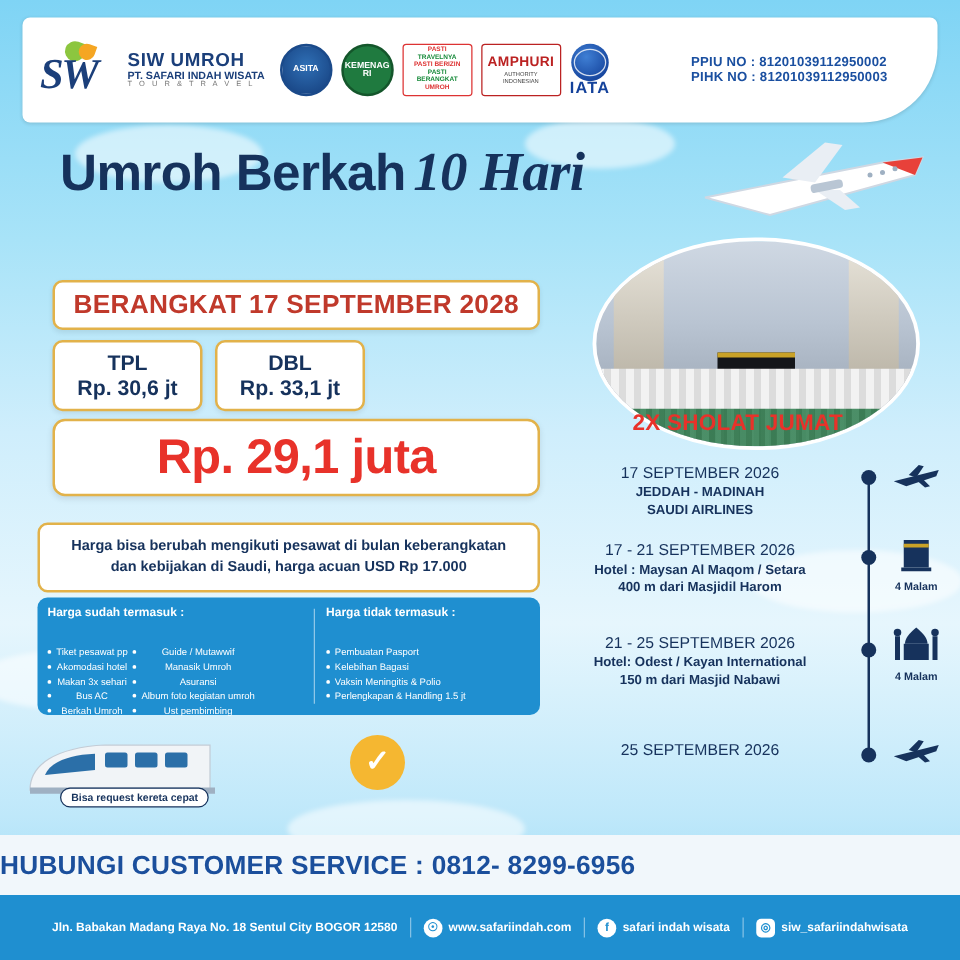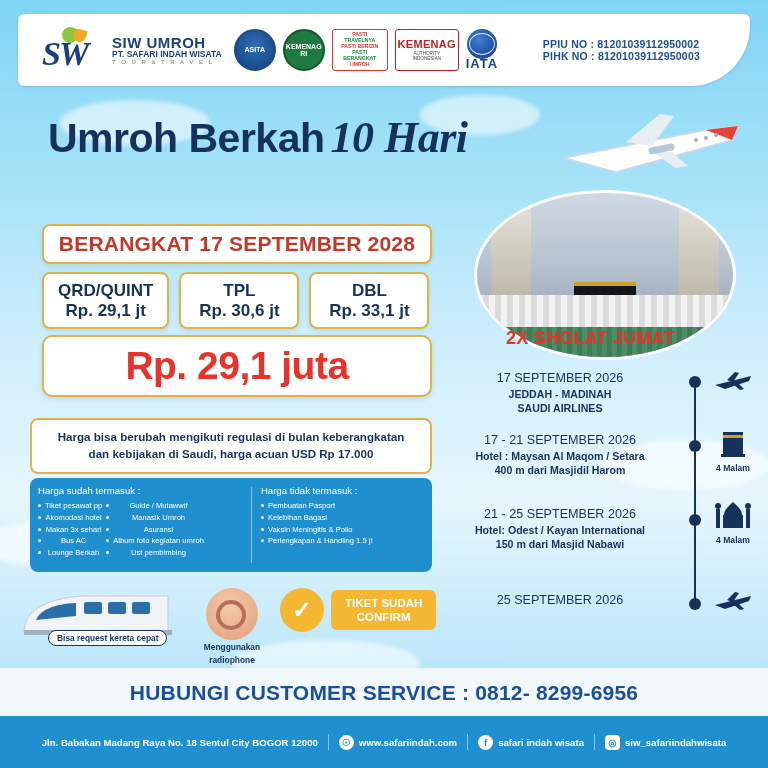--- a/index.html
+++ b/index.html
@@ -19,26 +19,26 @@
     position: absolute;
     background: rgba(255,255,255,0.55);
     border-radius: 50%;
     filter: blur(2px);
   }
 
   
   .header-bar {
     position: absolute;
     left: 18px; top: 14px;
-    width: 732px; height: 72px;
+    width: 732px; height: 84px;
     background: #ffffff;
     border-radius: 6px 6px 60px 6px;
     display: flex;
     align-items: center;
-    padding: 0 24px;
+    padding: 0 14px;
     box-shadow: 0 1px 3px rgba(0,0,0,0.12);
   }
   .logo-siw { display: flex; align-items: center; gap: 6px; }
   .logo-mark { position: relative; width: 64px; height: 46px; }
   .logo-leaf {
     position: absolute; left: 20px; top: 0;
     width: 16px; height: 16px;
     background: #8cc63f;
     border-radius: 50% 0 50% 50%;
     transform: rotate(20deg);
@@ -153,21 +153,21 @@
 
   
   .inc-wrap {
     position: absolute; left: 30px; top: 478px;
     width: 402px; height: 94px;
     background: #1f8fd0; border-radius: 8px;
     display: flex; padding: 7px 8px; gap: 6px;
   }
   .inc-col { flex: 1.25; }
   .exc-col { flex: 1; }
-  .inc-title { font-size: 9.6px; font-weight: normal; color: #fff; margin-bottom: 4px; }
+  .inc-title { font-size: 9.6px; font-weight: bold; color: #fff; margin-bottom: 20px; }
   .inc-lists { display: flex; gap: 4px; text-align: center; }
   .inc-list { list-style: none; }
   .inc-list li {
     font-size: 7.6px; color: #fff; line-height: 1.55;
     position: relative; padding-left: 7px; white-space: nowrap;
   }
   .inc-list li:before {
     content: ""; position: absolute; left: 0; top: 4px;
     width: 3px; height: 3px; border-radius: 50%; background: #fff;
   }
@@ -257,21 +257,21 @@
   .check-mark { color: #fff; font-size: 24px; font-weight: bold; line-height: 1; }
   .confirm-box {
     background: #f5b731; border-radius: 6px; padding: 6px 14px;
     text-align: center; color: #fff; font-size: 11.5px; font-weight: bold; line-height: 1.25;
   }
 
   
   .cs-bar {
     position: absolute; left: 0; right: 0; top: 668px; height: 50px;
     background: #f1f7fb;
-    display: flex; align-items: center; justify-content: center;
+    display: flex; align-items: center; justify-content: flex-start;
   }
   .cs-bar span { font-size: 21px; font-weight: bold; color: #1b4f9c; letter-spacing: .2px; }
   .footer {
     position: absolute; left: 0; right: 0; top: 716px; height: 52px;
     background: #1f8fd0;
     display: flex; align-items: center; justify-content: center; gap: 10px;
     padding: 0 18px;
   }
   .f-item { display: flex; align-items: center; gap: 5px; }
   .f-text { font-size: 9.6px; color: #fff; font-weight: bold; white-space: nowrap; }
@@ -318,21 +318,21 @@
         <span>KEMENAG RI</span>
       </div>
       <div class="badge-rect badge-pasti">
         <span class="p-red">PASTI</span>
         <span class="p-green">TRAVELNYA</span>
         <span class="p-red">PASTI BERIZIN</span>
         <span class="p-green">PASTI BERANGKAT</span>
         <span class="p-red">UMROH</span>
       </div>
       <div class="badge-rect badge-amphuri">
-        <span class="a-big">KEMENAG</span>
+        <span class="a-big">AMPHURI</span>
         <span class="a-sm">AUTHORITY INDONESIAN</span>
       </div>
       <div class="badge-iata">
         <div class="iata-globe"></div>
         <div class="iata-word">IATA</div>
       </div>
     </div>
 
     <div class="ppiu-block">
       <div class="ppiu-line">PPIU NO : 81201039112950002</div>
@@ -343,52 +343,48 @@
   <div class="title-1">
     <span>Umroh Berkah</span><span class="script">10 Hari</span>
   </div>
 
   <div class="depart-pill">
     <span>BERANGKAT 17 SEPTEMBER 2028</span>
   </div>
 
   <div class="chips">
     <div class="chip">
-      <div class="c-type">QRD/QUINT</div>
-      <div class="c-price">Rp. 29,1 jt</div>
-    </div>
-    <div class="chip">
       <div class="c-type">TPL</div>
       <div class="c-price">Rp. 30,6 jt</div>
     </div>
     <div class="chip">
       <div class="c-type">DBL</div>
       <div class="c-price">Rp. 33,1 jt</div>
     </div>
   </div>
 
   <div class="bigprice">
     <span>Rp. 29,1 juta</span>
   </div>
 
   <div class="notebox">
-    <div>Harga bisa berubah mengikuti regulasi di bulan keberangkatan</div>
+    <div>Harga bisa berubah mengikuti pesawat di bulan keberangkatan</div>
     <div>dan kebijakan di Saudi, harga acuan USD Rp 17.000</div>
   </div>
 
   <div class="inc-wrap">
     <div class="inc-col">
       <div class="inc-title">Harga sudah termasuk :</div>
       <div class="inc-lists">
         <ul class="inc-list">
           <li>Tiket pesawat pp</li>
           <li>Akomodasi hotel</li>
           <li>Makan 3x sehari</li>
           <li>Bus AC</li>
-          <li>Lounge Berkah</li>
+          <li>Berkah Umroh</li>
         </ul>
         <ul class="inc-list">
           <li>Guide / Mutawwif</li>
           <li>Manasik Umroh</li>
           <li>Asuransi</li>
           <li style="white-space:normal;">Album foto kegiatan umroh</li>
           <li>Ust pembimbing</li>
         </ul>
       </div>
     </div>
@@ -493,45 +489,34 @@
     <path d="M18 34 C22 24 36 18 58 17 L58 30 Z" fill="#2b6fa8"></path>
     <rect x="66" y="16" width="18" height="12" rx="2" fill="#2b6fa8"></rect>
     <rect x="90" y="16" width="18" height="12" rx="2" fill="#2b6fa8"></rect>
     <rect x="114" y="16" width="18" height="12" rx="2" fill="#2b6fa8"></rect>
     <rect x="6" y="44" width="148" height="5" fill="#9fb0c2"></rect>
     <circle cx="48" cy="50" r="5" fill="#4a5764"></circle>
     <circle cx="118" cy="50" r="5" fill="#4a5764"></circle>
   </svg>
   <div class="train-badge">Bisa request kereta cepat</div>
 
-  <div class="radio-wrap">
-    <div class="radio-circle">
-      <div class="radio-ear"></div>
-    </div>
-    <div class="radio-label">Menggunakan</div>
-    <div class="radio-label">radiophone</div>
-  </div>
 
   <div class="confirm-wrap">
     <div class="check-circle">
       <span class="check-mark">✓</span>
     </div>
-    <div class="confirm-box">
-      <div>TIKET SUDAH</div>
-      <div>CONFIRM</div>
-    </div>
   </div>
 
   <div class="cs-bar">
     <span>HUBUNGI CUSTOMER SERVICE : 0812- 8299-6956</span>
   </div>
 
   <div class="footer">
     <div class="f-item">
-      <span class="f-text">Jln. Babakan Madang Raya No. 18 Sentul City BOGOR 12000</span>
+      <span class="f-text">Jln. Babakan Madang Raya No. 18 Sentul City BOGOR 12580</span>
     </div>
     <div class="f-sep"></div>
     <div class="f-item">
       <span class="f-ico">☉</span>
       <span class="f-text">www.safariindah.com</span>
     </div>
     <div class="f-sep"></div>
     <div class="f-item">
       <span class="f-ico">f</span>
       <span class="f-text">safari indah wisata</span>

